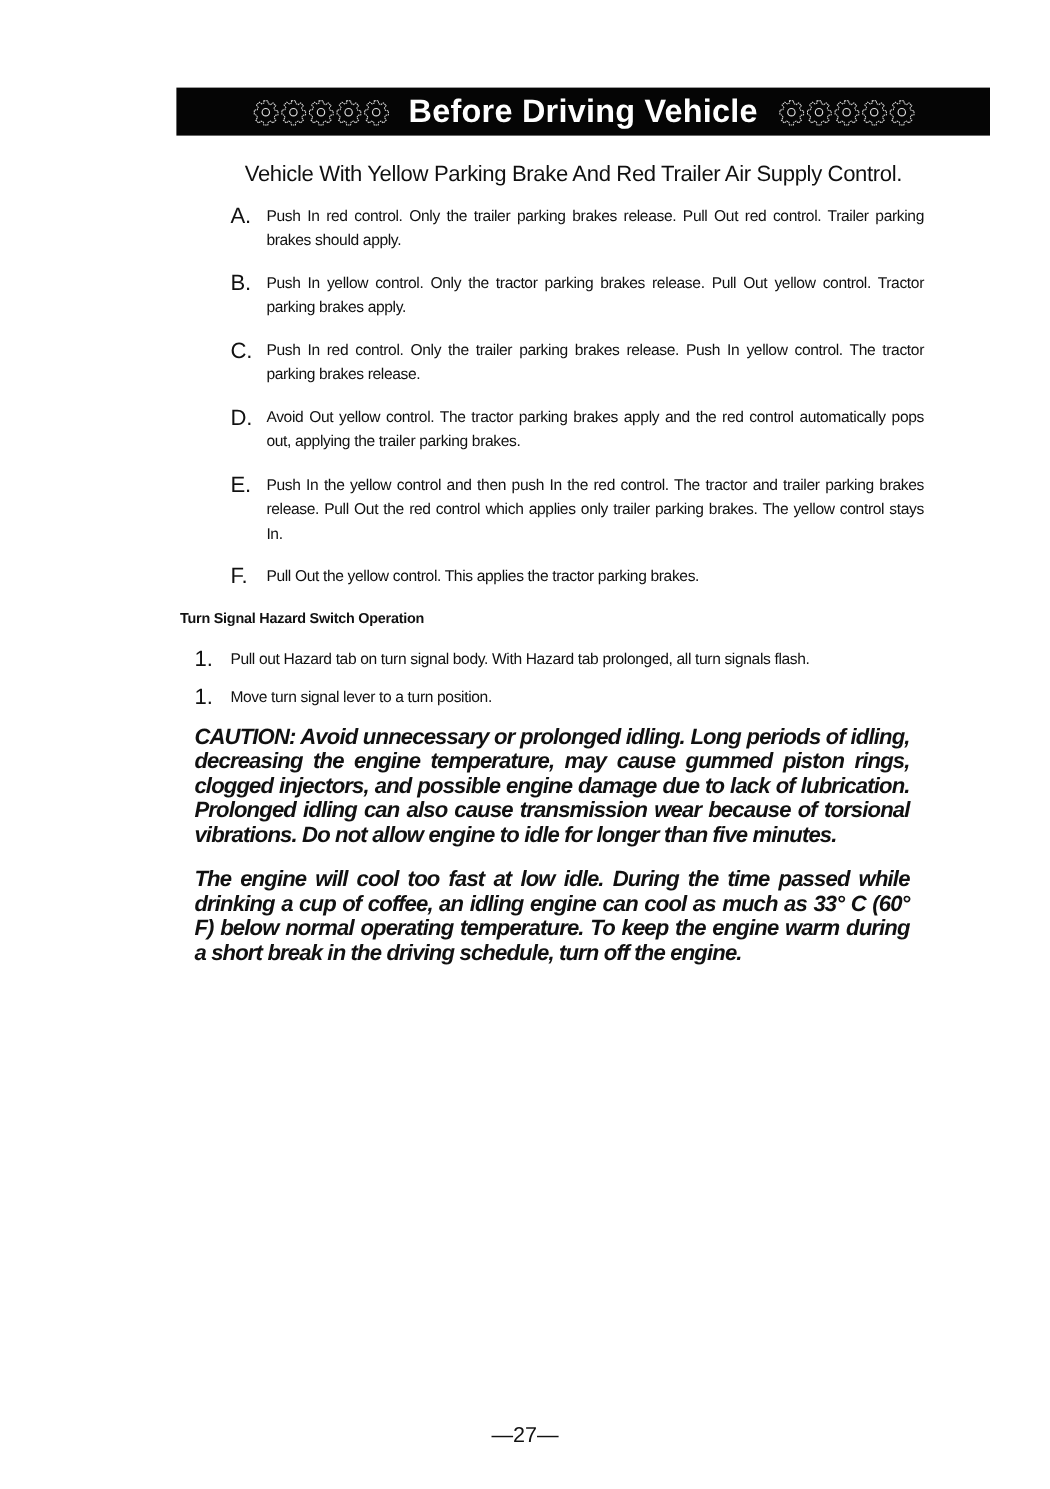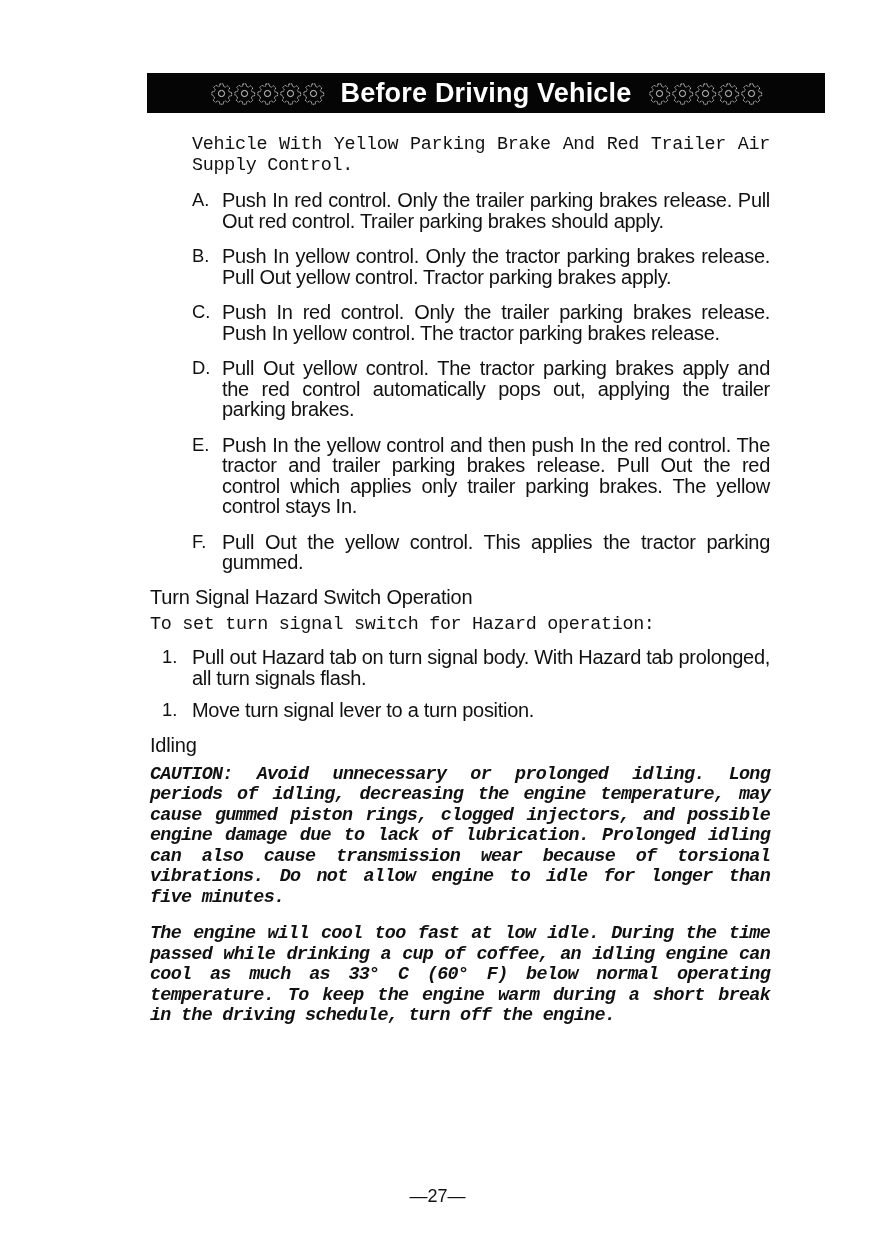--- a/index.html
+++ b/index.html
@@ -14,31 +14,31 @@
     box-sizing: border-box;
   }
   .gears { display: flex; gap: 0px; align-items: center; }
   .gear { width: 23px; height: 23px; display: inline-block; }
   .gear svg { width: 23px; height: 23px; display: block; }
   .banner-title {
     color: #fff; font-weight: bold; font-size: 27px; margin: 0 16px;
     letter-spacing: 0.2px; white-space: nowrap;
   }
   .content { position: absolute; left: 150px; top: 135px; width: 620px; }
-  p { margin: 0; font-size: 18.4px; line-height: 20.5px; text-align: justify; letter-spacing: -0.3px; font-family: Liberation Mono, monospace; }
+  p { margin: 12px; font-size: 18.4px; line-height: 20.5px; text-align: justify; letter-spacing: -0.3px; }
   .sub { padding-left: 42px; }
   .heading-line { font-size: 18.4px; margin-top: 0; }
   .note { font-style: italic; margin-top: 17px; }
   .list-alpha { margin-top: 14px; padding-left: 42px; }
   .li { display: flex; margin-bottom: 15px; }
   .li .lbl { width: 30px; flex: 0 0 30px; font-size: 18.4px; line-height: 20.5px; }
-  .li .txt { flex: 1; font-size: 20px; line-height: 20.5px; text-align: justify; letter-spacing: -0.3px; }
+  .li .txt { flex: 1; font-size: 13px; line-height: 20.5px; text-align: justify; letter-spacing: -0.3px; }
   .list-num { padding-left: 12px; margin-top: 12px; margin-bottom: 12px; }
   .list-num .li { margin-bottom: 0; }
-  h2 { font-size: 20px; font-weight: normal; margin: 12px 0 6px 0; line-height: 24px; letter-spacing: -0.2px; }
+  h2 { font-size: 12px; font-weight: bold; margin: 12px 0 6px 0; line-height: 24px; letter-spacing: -0.2px; }
   .caution { font-style: italic; font-weight: bold; letter-spacing: -0.7px; margin-top: 8px; }
   .warm { font-style: italic; font-weight: bold; letter-spacing: -0.7px; margin-top: 16px; }
   .pagenum { position: absolute; left: 0; width: 875px; top: 1186px; text-align: center; font-size: 18px; }
 </style>
 </head>
 <body>
 
 <div class="banner">
   <div class="gears">
     <span class="gear">
@@ -118,46 +118,44 @@
     <div class="li">
       <span class="lbl">B.</span>
       <span class="txt">Push In yellow control. Only the tractor parking brakes release. Pull Out yellow control. Tractor parking brakes apply.</span>
     </div>
     <div class="li">
       <span class="lbl">C.</span>
       <span class="txt">Push In red control. Only the trailer parking brakes release. Push In yellow control. The tractor parking brakes release.</span>
     </div>
     <div class="li">
       <span class="lbl">D.</span>
-      <span class="txt">Pull Out yellow control. The tractor parking brakes apply and the red control automatically pops out, applying the trailer parking brakes.</span>
+      <span class="txt">Avoid Out yellow control. The tractor parking brakes apply and the red control automatically pops out, applying the trailer parking brakes.</span>
     </div>
     <div class="li">
       <span class="lbl">E.</span>
       <span class="txt">Push In the yellow control and then push In the red control. The tractor and trailer parking brakes release. Pull Out the red control which applies only trailer parking brakes. The yellow control stays In.</span>
     </div>
     <div class="li" style="margin-bottom:10px;">
       <span class="lbl">F.</span>
-      <span class="txt">Pull Out the yellow control. This applies the tractor parking gummed.</span>
+      <span class="txt">Pull Out the yellow control. This applies the tractor parking brakes.</span>
     </div>
   </div>
 
 
   <h2>Turn Signal Hazard Switch Operation</h2>
-  <p>To set turn signal switch for Hazard operation:</p>
   <div class="list-num">
     <div class="li">
       <span class="lbl">1.</span>
       <span class="txt">Pull out Hazard tab on turn signal body. With Hazard tab prolonged, all turn signals flash.</span>
     </div>
   </div>
   <div class="list-num">
     <div class="li">
       <span class="lbl">1.</span>
       <span class="txt">Move turn signal lever to a turn position.</span>
     </div>
   </div>
 
-  <h2>Idling</h2>
   <p class="caution">CAUTION: Avoid unnecessary or prolonged idling. Long periods of idling, decreasing the engine temperature, may cause gummed piston rings, clogged injectors, and possible engine damage due to lack of lubrication. Prolonged idling can also cause transmission wear because of torsional vibrations. Do not allow engine to idle for longer than five minutes.</p>
   <p class="warm">The engine will cool too fast at low idle. During the time passed while drinking a cup of coffee, an idling engine can cool as much as 33° C (60° F) below normal operating temperature. To keep the engine warm during a short break in the driving schedule, turn off the engine.</p>
 </div>
 
 <div class="pagenum">—27—</div>
 
 </body></html>

